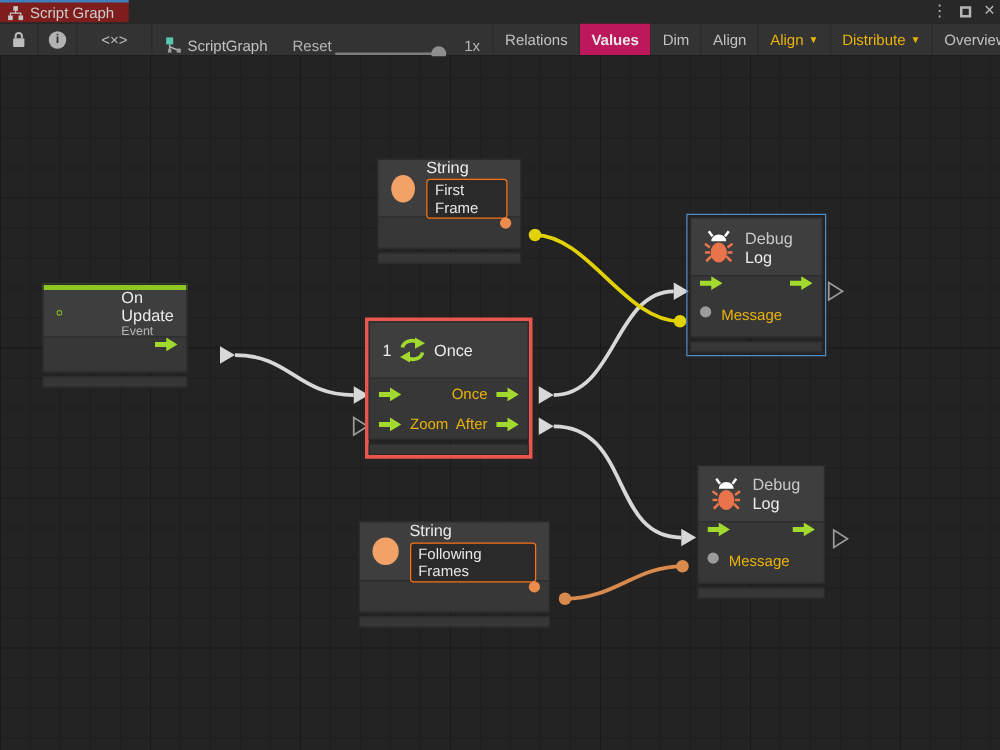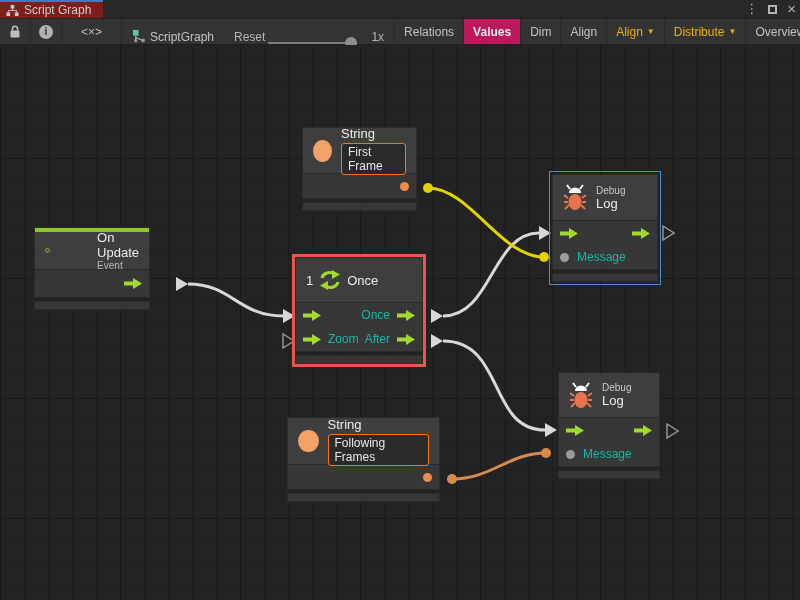--- a/index.html
+++ b/index.html
@@ -43,26 +43,26 @@
       linear-gradient(#1E1E1E 1px, transparent 1px),
       linear-gradient(90deg, #1E1E1E 1px, transparent 1px);
     background-size:120px 120px, 120px 120px, 24px 24px, 24px 24px;
     background-position:0 -7px, 0 0, 0 -7px, 0 0; }
   .wires { position:absolute; left:0; top:0; z-index:1; }
 
   .node { position:absolute; z-index:2; }
   .n-header { background:#3E3E3E; border:1px solid #2B2B2B; display:flex; align-items:center;
               gap:9px; padding:0 10px; }
   .n-body { background:#373737; border:1px solid #2B2B2B; border-top:none; }
-  .n-row { height:24px; display:flex; align-items:center; justify-content:space-between;
-           padding:0 7px; color:#14b8a6; font-size:12px; }
+  .n-row { height:24px; display:flex; justify-content:space-between;
+           padding:0 7px; color:#eab308; font-size:12px; }
   .n-footer { height:9px; background:#373737; border:1px solid #2B2B2B; margin-top:3px; }
   .n-title { color:#ECECEC; font-size:13px; }
   .n-sub { color:#B5B5B5; font-size:10px; }
-  .n-sur { color:#C9C9C9; font-size:10px; }
+  .n-sur { color:#C9C9C9; font-size:13px; }
   .accent-bar { height:5px; background:#8CC722; border:1px solid #2B2B2B; border-bottom:none; }
   .pill { background:#2A2A2A; border:1px solid #f97316; border-radius:3px; padding:1px 6px;
           color:#E6E6E6; font-size:12px; margin-top:2px; display:inline-block; }
   .dot { border-radius:50%; display:inline-block; }
   .dot.big-orange { width:22px; height:22px; background:#F2A266; }
   .dot.port-orange { width:9px; height:9px; background:#EC8C4C; }
   .dot.port-gray { width:9px; height:9px; background:#9C9C9C; }
   .port-side { display:flex; align-items:center; gap:7px; }
   .sel-red { position:absolute; border:3px solid #EA564D; z-index:2; }
   .sel-blue { position:absolute; border:1px solid #4C8CC8; padding:2px; z-index:2; }

